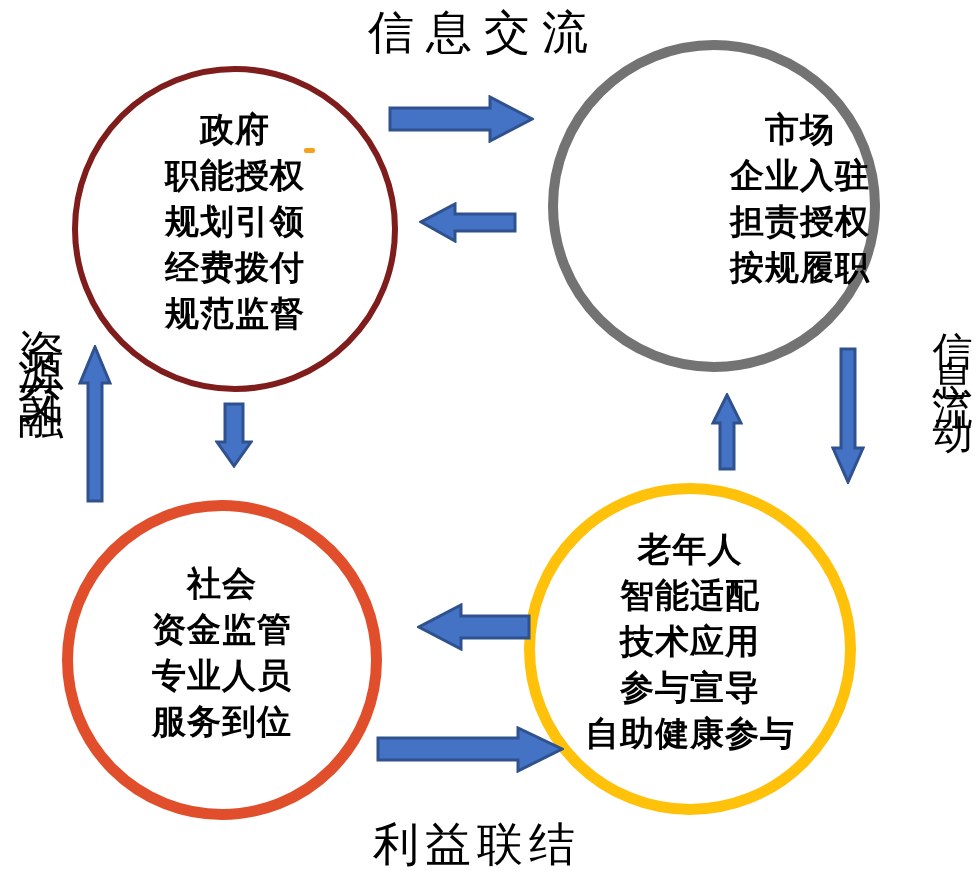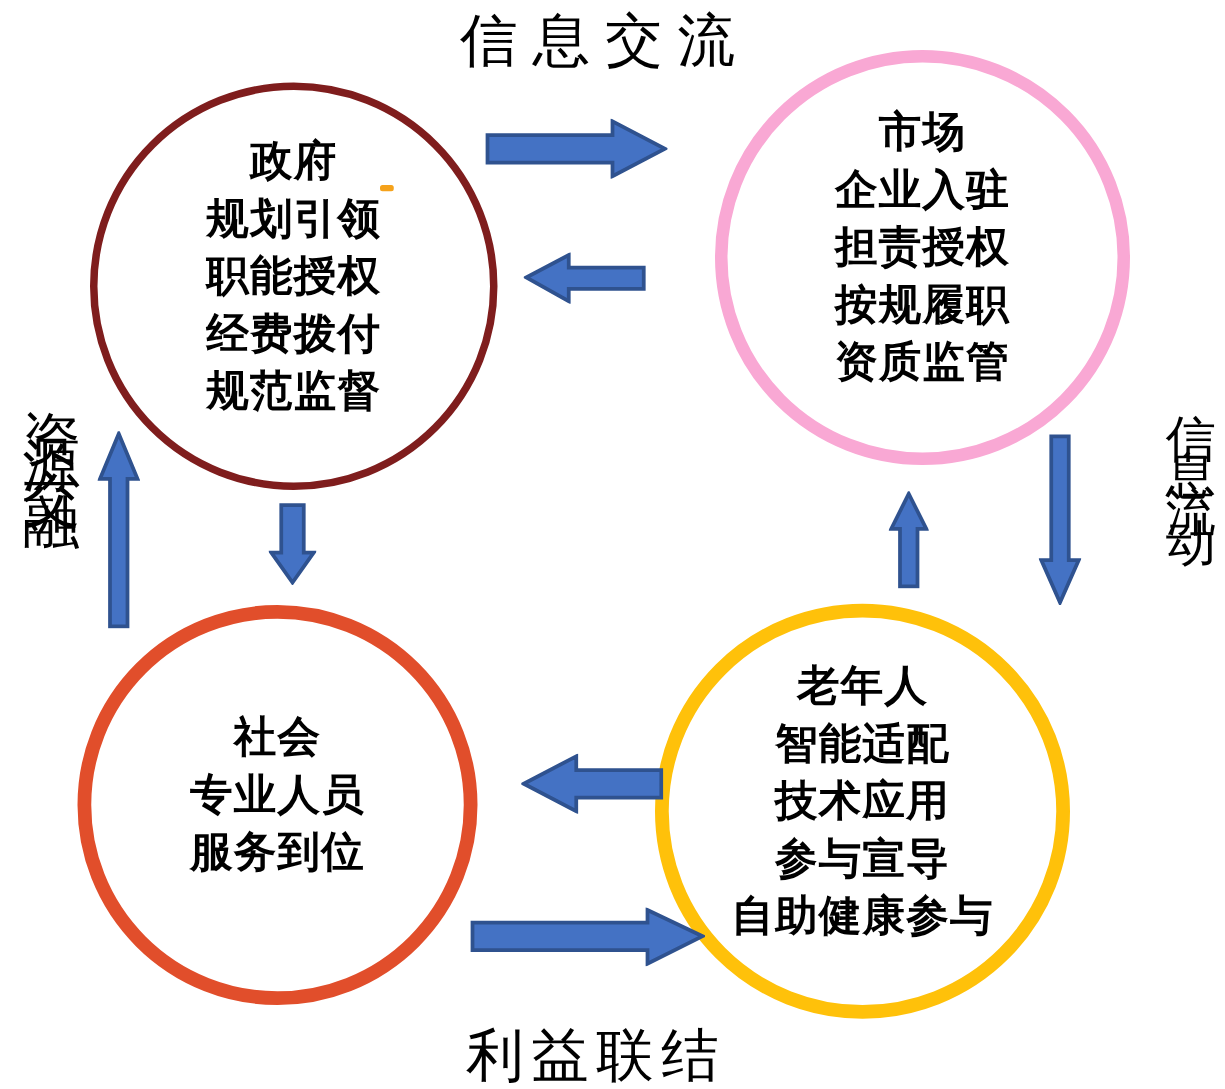--- a/index.html
+++ b/index.html
@@ -25,22 +25,22 @@
   .circle .lines { transform: translateY(-8px); }
   .circle .line {
     font-weight: bold;
     color: #000000;
     font-size: 34px;
     line-height: 46px;
     white-space: nowrap;
     letter-spacing: 1px;
   }
   .circle-gov     { left: 72px;  top: 66px;  width: 326px; height: 326px; border: 6px solid #7f1d1d; }
-  .circle-market  { left: 572px; top: 40px;  width: 332px; height: 332px; border: 10px solid #f9a8d4; }
-  .circle-society { left: 62px;  top: 484px; width: 320px; height: 320px; border: 11px solid #E14E2B; }
+  .circle-market  { left: 548px; top: 40px;  width: 332px; height: 332px; border: 10px solid #737373; align-items: flex-end; }
+  .circle-society { left: 62px;  top: 500px; width: 320px; height: 320px; border: 11px solid #E14E2B; }
   .circle-elderly { left: 524px; top: 483px; width: 332px; height: 332px; border: 11px solid #FFC10A; }
 
   .edge-label {
     position: absolute;
     color: #000000;
     font-family: "Liberation Serif", "DejaVu Serif", serif;
   }
   .h-label { white-space: nowrap; }
   .label-top    { left: 368px; top: 2px;   font-size: 46px; letter-spacing: 12px; }
   .label-bottom { left: 373px; top: 814px; font-size: 46px; letter-spacing: 6px; }
@@ -69,40 +69,40 @@
 <div class="canvas">
 
   <div class="edge-label h-label label-top">信息交流</div>
   <div class="edge-label h-label label-bottom">利益联结</div>
   <div class="edge-label v-label label-left">资源交融</div>
   <div class="edge-label v-label label-right">信息流动</div>
 
   <div class="circle circle-gov">
     <div class="lines">
       <div class="line">政府</div>
+      <div class="line">职能授权</div>
       <div class="line">规划引领</div>
-      <div class="line">职能授权</div>
       <div class="line">经费拨付</div>
       <div class="line">规范监督</div>
     </div>
   </div>
 
   <div class="circle circle-market">
     <div class="lines">
       <div class="line">市场</div>
       <div class="line">企业入驻</div>
       <div class="line">担责授权</div>
       <div class="line">按规履职</div>
-      <div class="line">资质监管</div>
     </div>
   </div>
 
   <div class="circle circle-society">
     <div class="lines">
       <div class="line">社会</div>
+      <div class="line">资金监管</div>
       <div class="line">专业人员</div>
       <div class="line">服务到位</div>
     </div>
   </div>
 
   <div class="circle circle-elderly">
     <div class="lines">
       <div class="line">老年人</div>
       <div class="line">智能适配</div>
       <div class="line">技术应用</div>

